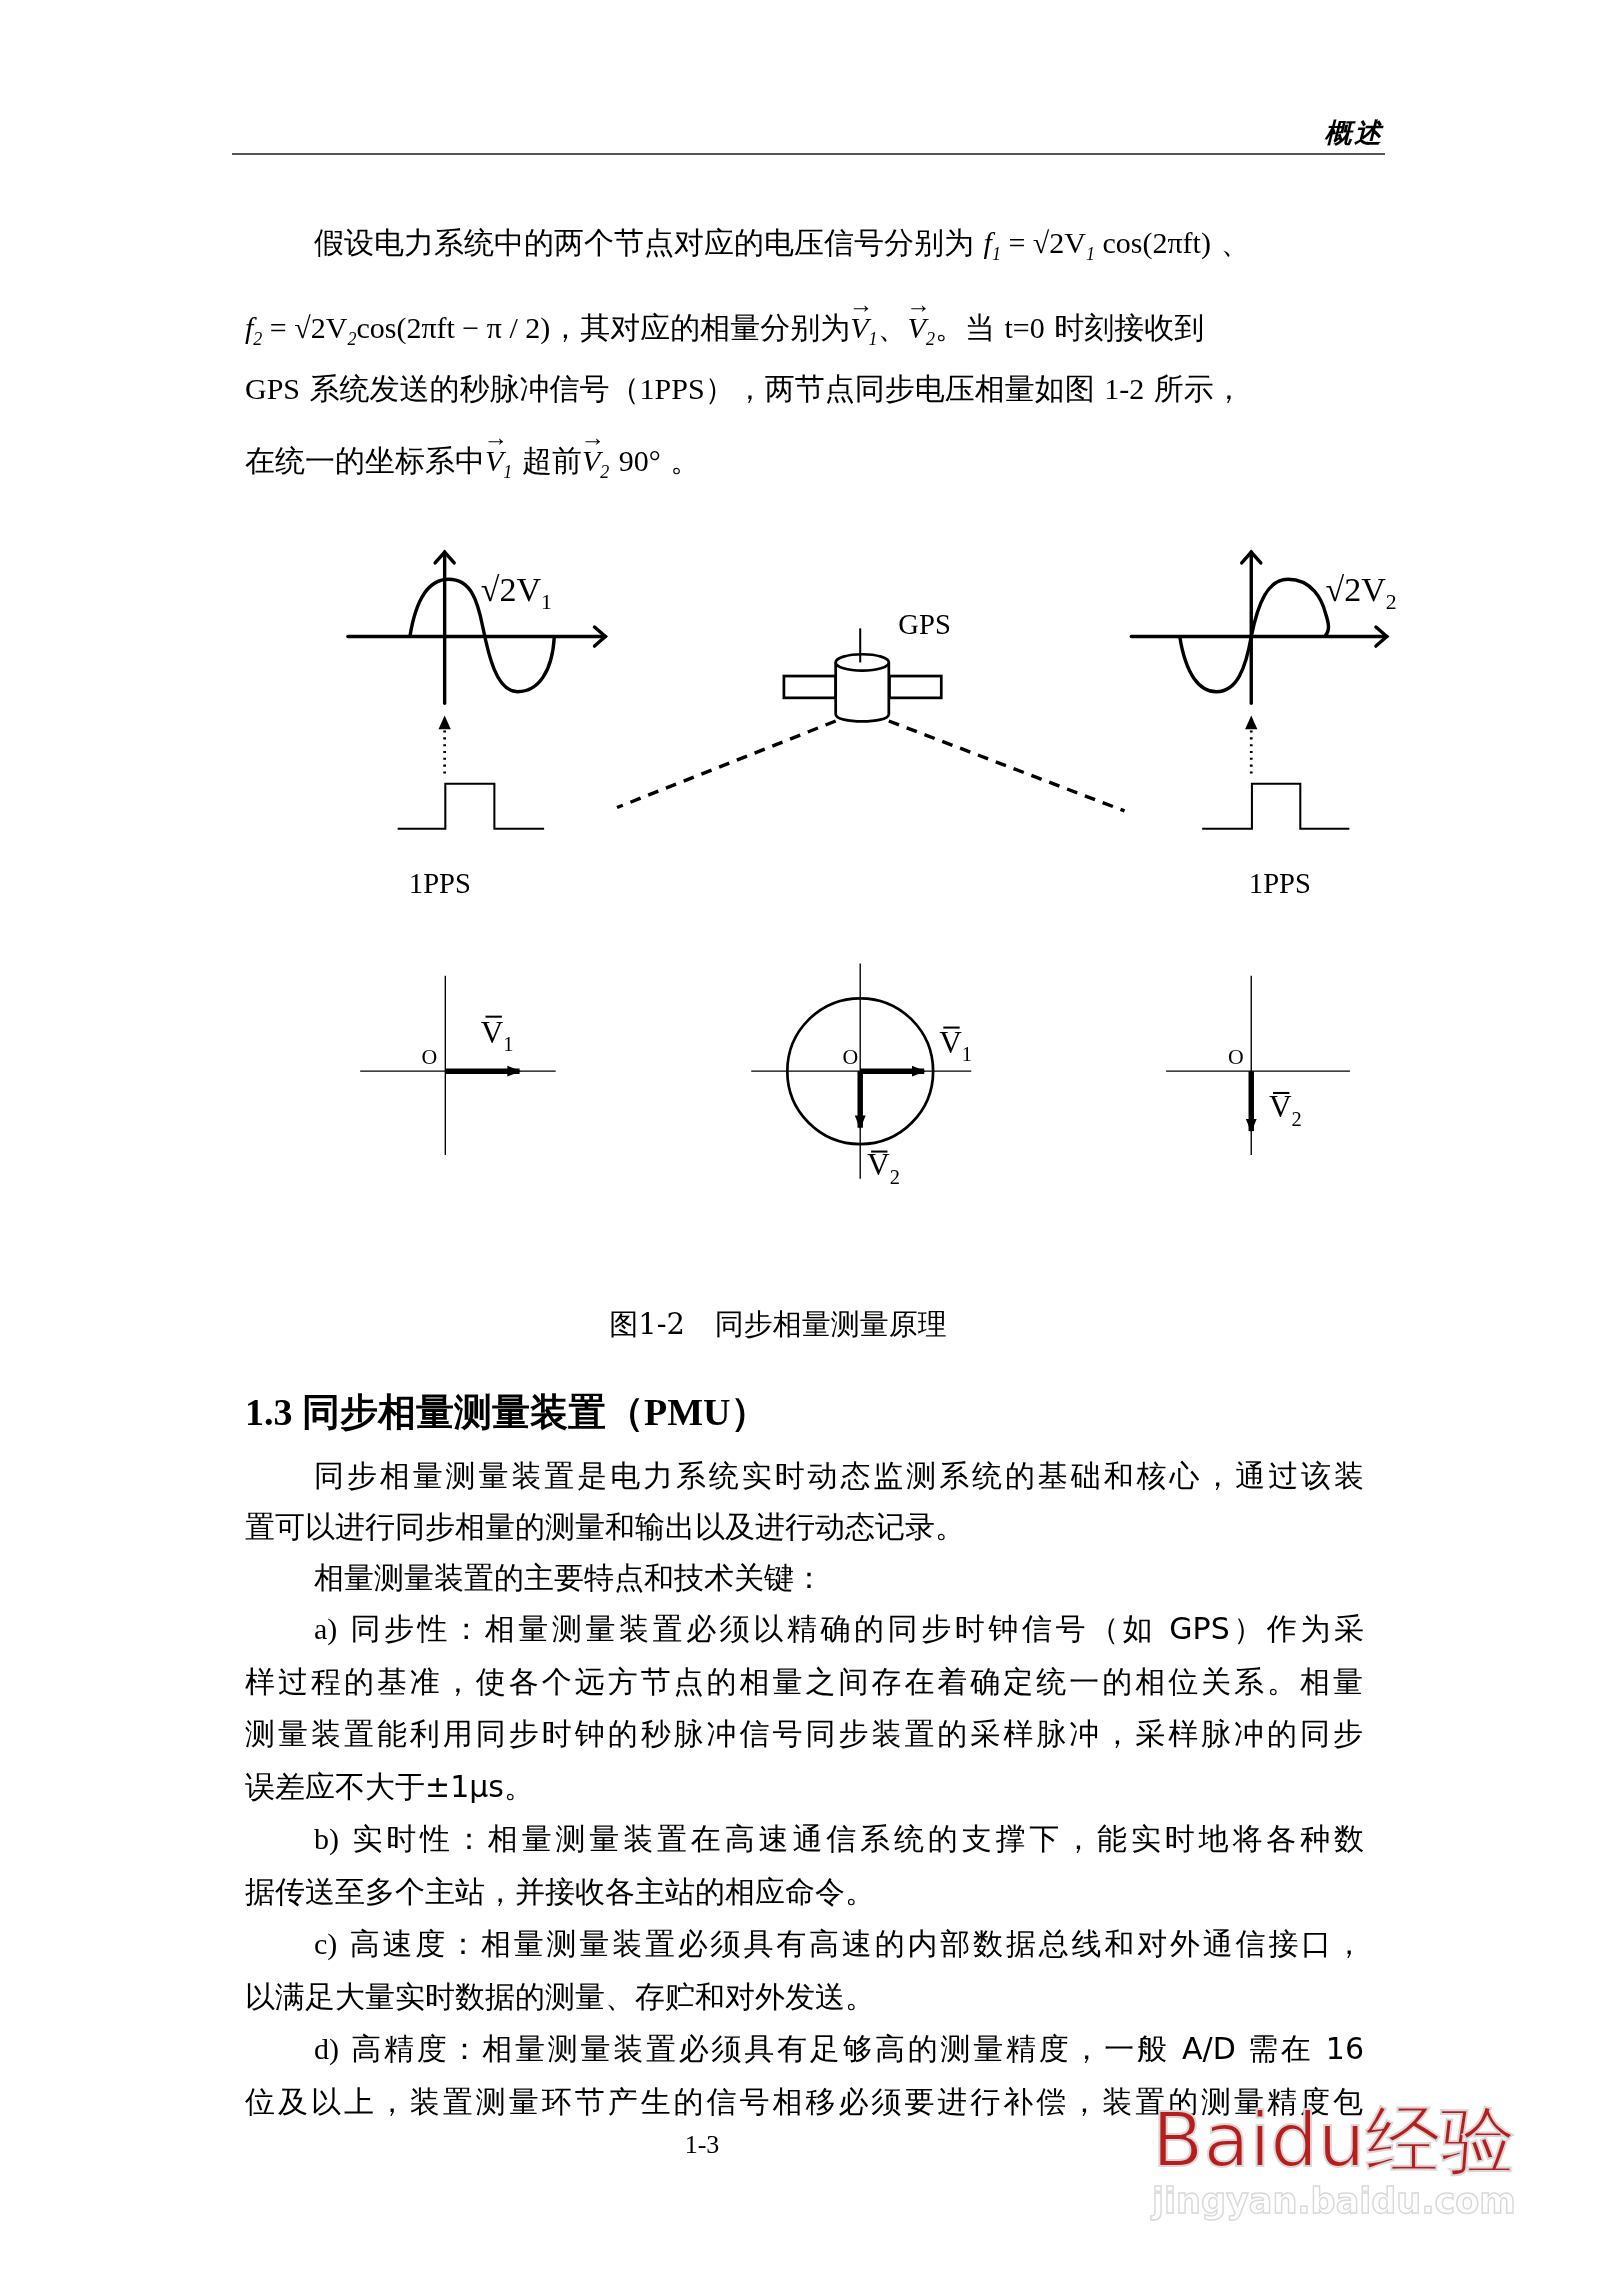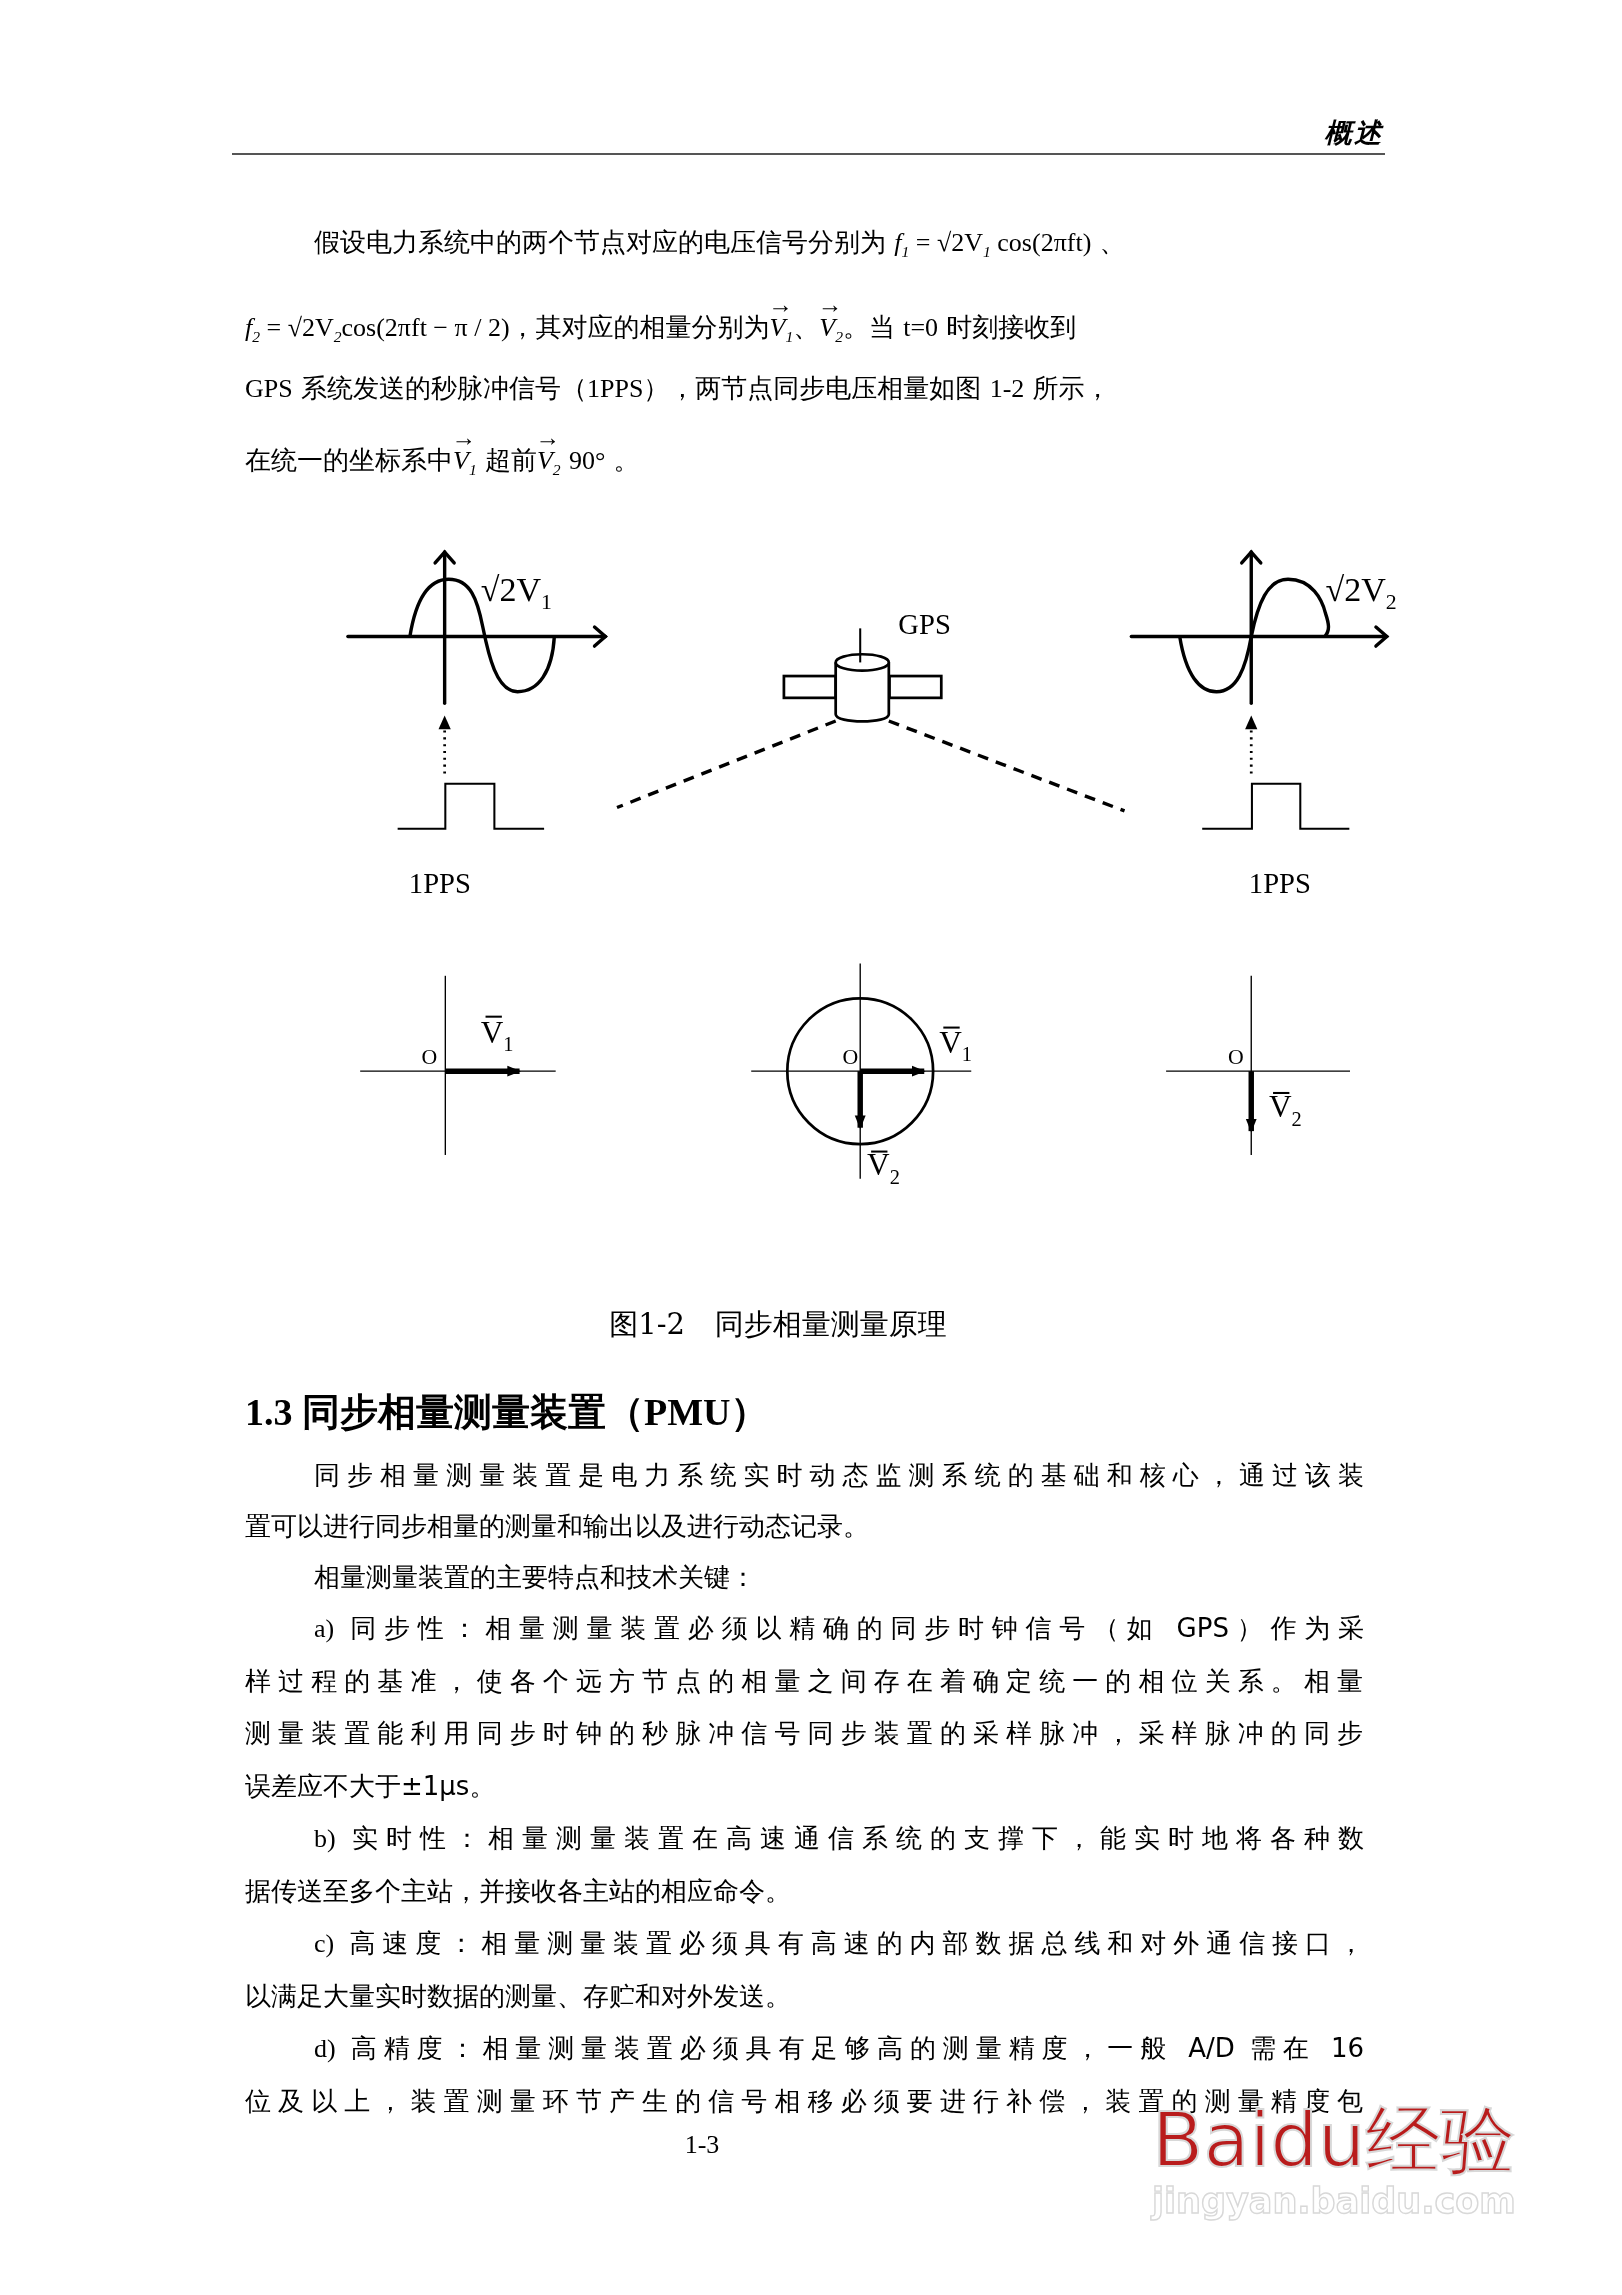--- a/index.html
+++ b/index.html
@@ -2,21 +2,21 @@
 <html style="font-size:11px"><head>
 <meta charset="utf-8">
 <style>
   html, body { margin: 0; padding: 0; background: #ffffff; }
   body { width: 1623px; height: 2295px; position: relative; overflow: hidden;
          font-family: "DejaVu Serif", "Liberation Serif", serif; color: #000; }
   .abs { position: absolute; }
   .header-rule { left: 232px; top: 153px; width: 1153px; height: 2px; background: #555; }
   .header-title { right: 239px; top: 115px; font-size: 27px; font-weight: bold; font-style: italic;
                   font-family: "DejaVu Serif", serif; letter-spacing: 2.7px; }
-  .line { position: absolute; left: 245px; width: 1118px; font-size: 26px; line-height: 41px;
+  .line { position: absolute; left: 245px; width: 1118px; font-size: 30px; line-height: 41px;
           white-space: nowrap; font-family: "DejaVu Sans", "Liberation Sans", sans-serif; }
   .line.indent { left: 314px; width: 1050px; }
   .math { font-family: "Liberation Serif", "DejaVu Serif", serif; font-style: italic; }
   .latin { font-family: Liberation Serif, serif; }
   .vec { position: relative; display: inline-block; font-family: "Liberation Serif", serif; font-style: italic; }
   .vec::before { content: "→"; position: absolute; top: -23px; left: -1.4px; font-size: 24.5px; font-style: normal; }
   sub { font-size: 0.6em; }
   .justify { text-align: justify; text-align-last: justify; }
   .caption { left: 0; width: 1556px; text-align: center; top: 1305px; font-size: 29px;
              font-family: "DejaVu Serif", "Liberation Serif", serif; word-spacing: 20.4px; }

